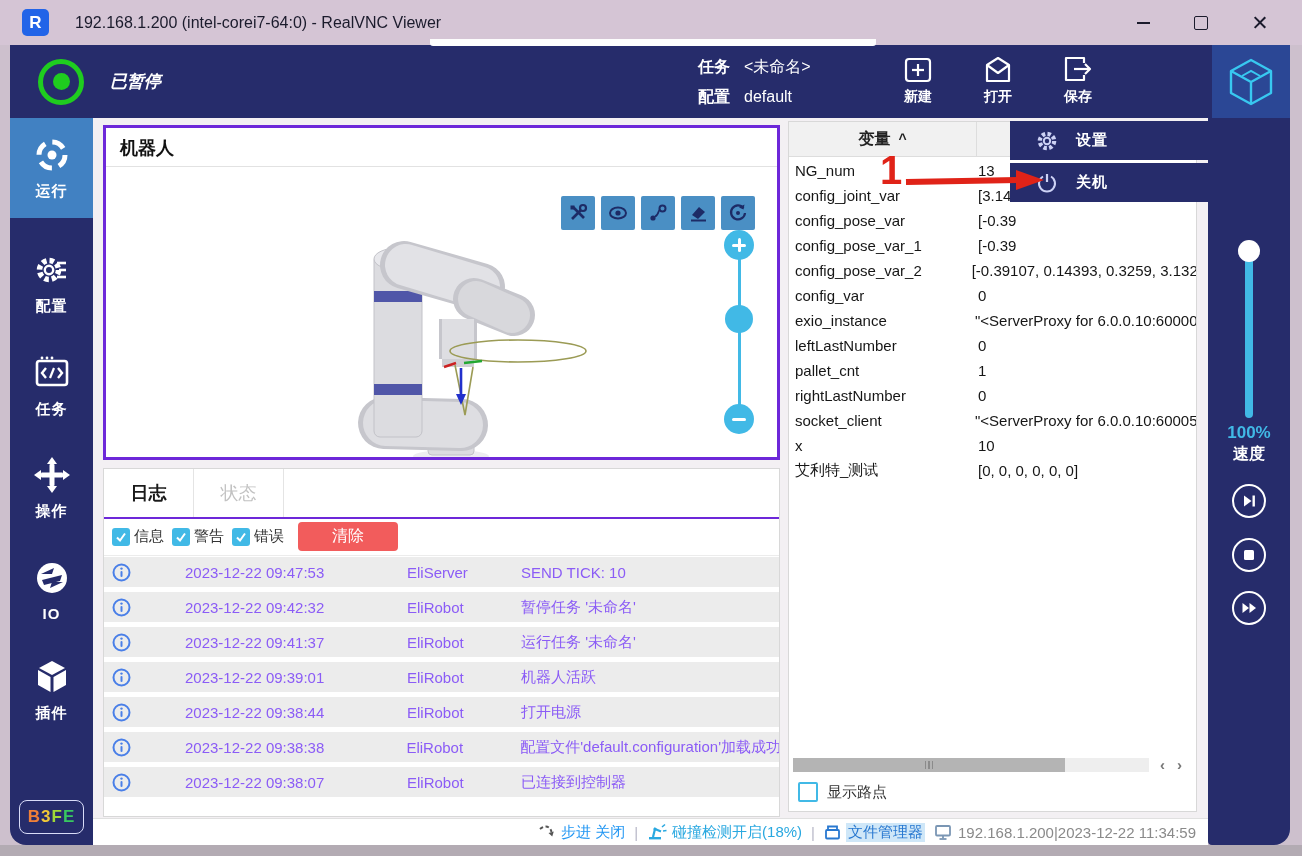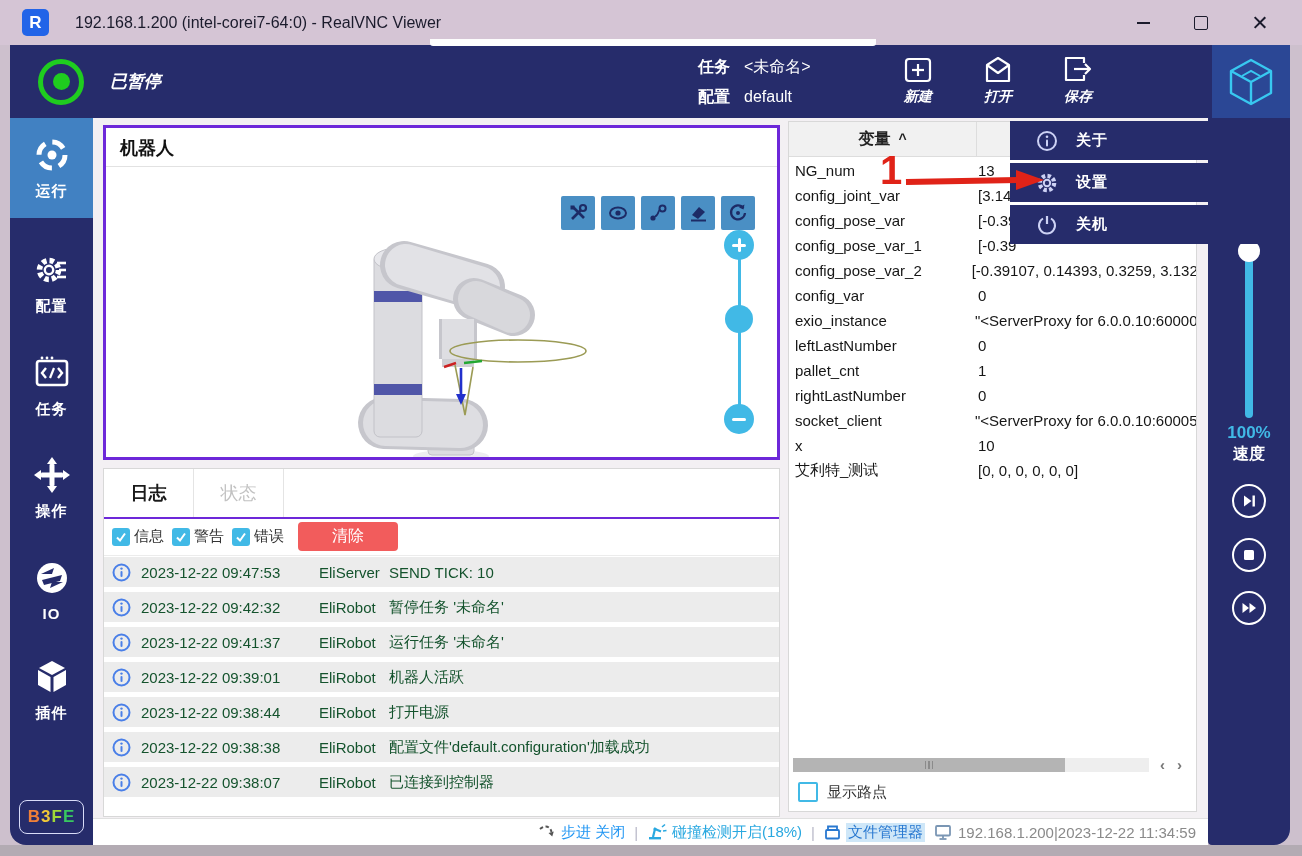--- a/index.html
+++ b/index.html
@@ -35,21 +35,21 @@
     display:flex;align-items:center;justify-content:center;}
   .status-dot{width:17px;height:17px;border-radius:50%;background:var(--green);}
   .status-text{margin-left:26px;color:#fff;font-weight:bold;font-size:17px;font-style:italic;}
   .task-config{position:absolute;left:688px;top:9px;color:#fff;font-size:16px;line-height:26px;}
   .tc-row{display:flex;gap:14px;margin-bottom:4px;}
   .tc-label{font-weight:bold;}
   .topbar-actions{position:absolute;left:878px;top:6px;display:flex;gap:20px;}
   .action-btn{width:60px;height:62px;display:flex;flex-direction:column;align-items:center;
     justify-content:flex-start;color:#fff;cursor:pointer;}
   .action-btn svg{margin-top:3px;}
-  .action-label{font-size:14px;font-weight:bold;margin-top:2px;font-style:italic;}
+  .action-label{font-size:14px;font-weight:bold;margin-top:2px;}
   .logo-tile{position:absolute;right:0;top:0;width:78px;height:73px;background:var(--tile-blue);
     display:flex;align-items:center;justify-content:center;cursor:pointer;}
   
   .sidebar{position:absolute;left:10px;top:118px;width:83px;height:727px;background:var(--navy);
     border-radius:0 0 0 16px;}
   .side-item{position:absolute;left:0;width:83px;height:100px;display:flex;flex-direction:column;
     align-items:center;justify-content:center;color:#fff;cursor:pointer;}
   .side-item.active{background:var(--active-blue);}
   .side-label{font-size:15px;font-weight:bold;margin-top:7px;letter-spacing:1px;}
   .b3fe{position:absolute;left:9px;bottom:11px;width:63px;height:32px;border:1.4px solid #d8dcf8;
@@ -87,21 +87,21 @@
     display:flex;align-items:center;}
   .chk-wrap{display:flex;align-items:center;margin-left:8px;cursor:pointer;}
   .chk-box{width:18px;height:18px;background:var(--cyan);border-radius:3px;display:flex;
     align-items:center;justify-content:center;}
   .chk-label{font-size:15px;color:#333;margin-left:4px;}
   .clear-btn{margin-left:14px;width:100px;height:29px;background:var(--red-button);color:#fff;
     border:none;border-radius:4px;font-size:16px;display:flex;align-items:center;justify-content:center;cursor:pointer;
     font-family:inherit;}
   .log-list{position:absolute;left:0;top:88px;width:677px;}
   .log-row{height:30px;margin-bottom:5px;background:var(--row-gray);display:flex;align-items:center;
-    font-size:15px;color:#14532d;}
+    font-size:15px;color:#8b5cf6;gap:44px;}
   .log-icon{margin-left:8px;display:flex;align-items:center;}
   .log-time{margin-left:10px;width:178px;}
   .log-source{width:68px;}
   .log-message{margin-left:2px;white-space:nowrap;}
   
   .vars-panel{position:absolute;left:788px;top:121px;width:409px;height:691px;background:#fff;
     border:1px solid #d8d8d8;box-sizing:border-box;overflow:hidden;}
   .vars-header{position:absolute;left:0;top:0;width:409px;height:34px;background:#f1f1f1;
     border-bottom:1px solid #ddd;display:flex;}
   .vars-header-cell{width:187px;display:flex;align-items:center;justify-content:center;
@@ -599,30 +599,20 @@
         <path d="M2.5 4 V14 L9 9 Z" fill="#fff"></path>
           <path d="M9.5 4 V14 L16 9 Z" fill="#fff"></path>
       </svg>
     </div>
   </div>
 
   <div class="menu-overlay">
     <div class="menu-item">
       <span class="menu-icon">
         <svg width="22" height="22" viewBox="0 0 22 22">
-            <circle cx="11" cy="11" r="9" fill="none" stroke="#cdd2f5" stroke-width="2"></circle>
-            <circle cx="11" cy="6.8" r="1.3" fill="#cdd2f5"></circle>
-            <rect x="10" y="9.5" width="2" height="7" rx="1" fill="#cdd2f5"></rect>
-          </svg>
-      </span>
-      <span class="menu-label">关于</span>
-    </div>
-    <div class="menu-item">
-      <span class="menu-icon">
-        <svg width="22" height="22" viewBox="0 0 22 22">
             <circle cx="11" cy="11" r="7.2" fill="none" stroke="#cdd2f5" stroke-width="4.2" stroke-dasharray="3.4 2.3"></circle>
             <circle cx="11" cy="11" r="3.2" fill="none" stroke="#cdd2f5" stroke-width="2"></circle>
           </svg>
       </span>
       <span class="menu-label">设置</span>
     </div>
     <div class="menu-item">
       <span class="menu-icon">
         <svg width="22" height="22" viewBox="0 0 22 22">
             <path d="M7 4.5 A8 8 0 1 0 15 4.5" fill="none" stroke="#cdd2f5" stroke-width="2"></path>

